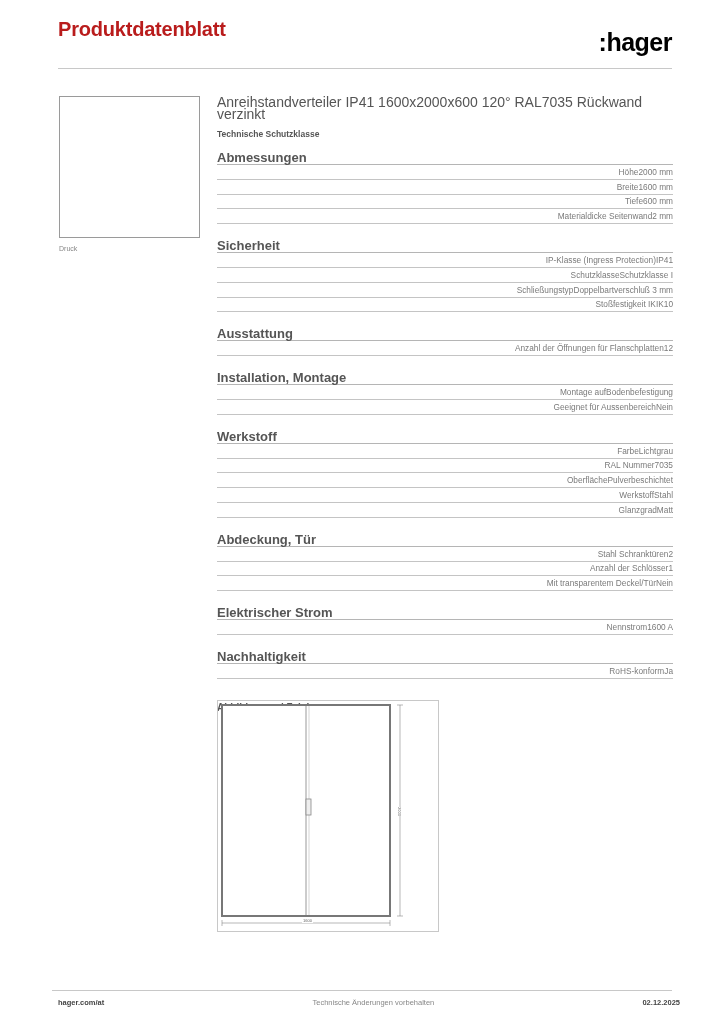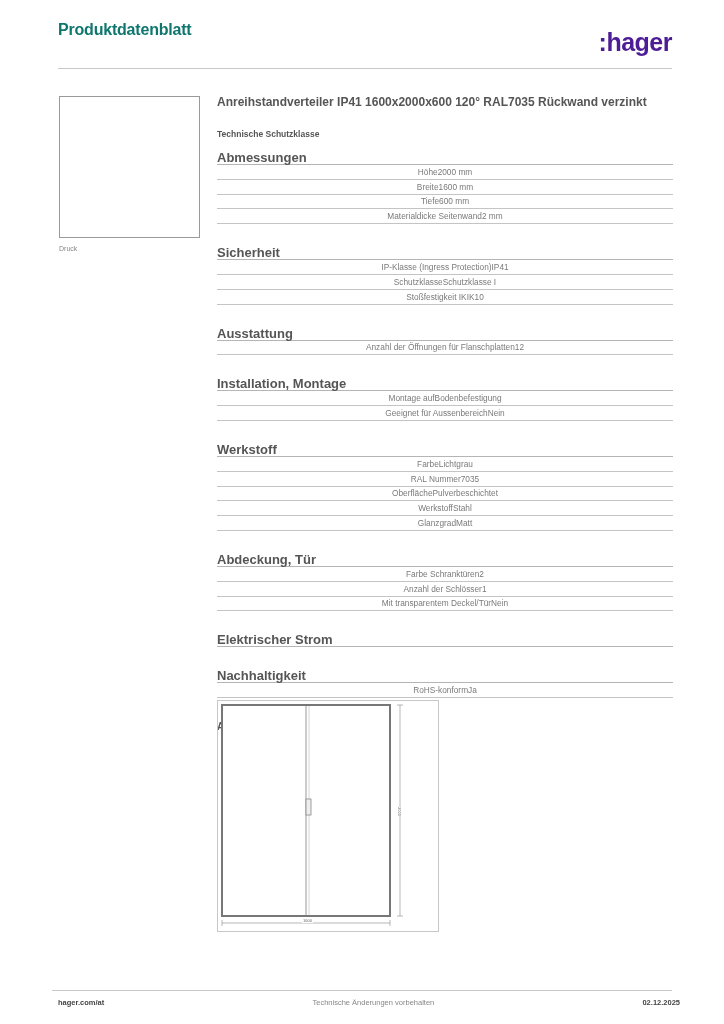--- a/index.html
+++ b/index.html
@@ -1,35 +1,35 @@
 <!DOCTYPE html>
 <html><head>
 <meta charset="utf-8">
 <style>
   html, body { margin: 0; padding: 0; background: #ffffff; }
   body {
     width: 724px; height: 1024px; position: relative; overflow: hidden;
     font-family: "Liberation Sans", sans-serif; color: #555;
   }
   .header { position: absolute; left: 58px; top: 20px; right: 52px; height: 50px; }
-  .doc-title { font-size: 16px; font-weight: bold; color: #0f766e; line-height: 19px; letter-spacing: -0.2px; }
+  .doc-title { font-size: 20px; font-weight: bold; color: #b91c1c; line-height: 19px; letter-spacing: -0.2px; }
   .doc-code { font-size: 15px; color: #555; line-height: 17px; }
-  .logo { position: absolute; right: 0; top: 8px; font-size: 25px; font-weight: bold; color: #4c1d95; letter-spacing: -0.5px; }
+  .logo { position: absolute; right: 0; top: 8px; font-size: 25px; font-weight: bold; color: #000000; letter-spacing: -0.5px; }
   .header-rule { position: absolute; left: 58px; right: 52px; top: 68px; height: 1px; background: #c8c8c8; }
 
   .image-box { position: absolute; left: 59px; top: 96px; width: 141px; height: 142px; border: 1px solid #9a9a9a; box-sizing: border-box; }
   .image-caption { position: absolute; left: 59px; top: 245px; font-size: 7px; color: #888; }
 
   .content { position: absolute; left: 217px; top: 96px; width: 456px; }
-  .product-desc { font-size: 12px; font-weight: bold; color: #555; height: 14px; line-height: 12px; }
+  .product-desc { font-size: 14px; font-weight: normal; color: #555; height: 14px; line-height: 12px; }
   .tech-title { font-size: 8.5px; font-weight: bold; color: #555; margin-top: 19px; height: 14px; }
 
-  .group { margin-top: 23px; }
+  .group { margin-top: 16px; }
   .group-title { font-size: 13px; font-weight: bold; color: #555; line-height: 11px; padding-bottom: 1px; border-bottom: 1px solid #b5b5b5; }
-  .row { display: flex; justify-content: center; align-items: center; height: 13.8px; border-bottom: 1px solid #c4c4c4; font-size: 8.3px; color: #7a7a7a; }
+  .row { display: flex; justify-content: flex-end; align-items: center; height: 13.8px; border-bottom: 1px solid #c4c4c4; font-size: 8.3px; color: #7a7a7a; }
   .row .v { text-align: right; }
 
   .figures-title { font-size: 10px; font-weight: bold; color: #555; margin-top: 23px; }
 
   .drawing-frame { position: absolute; left: 217px; top: 700px; width: 222px; height: 232px; border: 1px solid #c8c8c8; box-sizing: border-box; }
   .drawing-frame svg { display: block; }
 
   .footer-rule { position: absolute; left: 52px; right: 52px; top: 990px; height: 1px; background: #c8c8c8; }
   .footer { position: absolute; left: 58px; right: 44px; top: 998px; font-size: 7.5px; display: flex; justify-content: space-between; }
   .footer .url { font-weight: bold; color: #444; }
@@ -76,20 +76,24 @@
     <div class="group-title">Sicherheit</div>
     <div class="row">
         <span>IP-Klasse (Ingress Protection)</span>
         <span class="v">IP41</span>
       </div>
     <div class="row">
         <span>Schutzklasse</span>
         <span class="v">Schutzklasse I</span>
       </div>
     <div class="row">
+        <span>Schließungstyp</span>
+        <span class="v">Doppelbartverschluß 3 mm</span>
+      </div>
+    <div class="row">
         <span>Stoßfestigkeit IK</span>
         <span class="v">IK10</span>
       </div>
   </div>
 
   <div class="group">
     <div class="group-title">Ausstattung</div>
     <div class="row">
         <span>Anzahl der Öffnungen für Flanschplatten</span>
         <span class="v">12</span>
@@ -128,35 +132,39 @@
       </div>
     <div class="row">
         <span>Glanzgrad</span>
         <span class="v">Matt</span>
       </div>
   </div>
 
   <div class="group">
     <div class="group-title">Abdeckung, Tür</div>
     <div class="row">
-        <span>Farbe Schranktüren</span>
+        <span>Stahl Schranktüren</span>
         <span class="v">2</span>
       </div>
     <div class="row">
         <span>Anzahl der Schlösser</span>
         <span class="v">1</span>
       </div>
     <div class="row">
         <span>Mit transparentem Deckel/Tür</span>
         <span class="v">Nein</span>
       </div>
   </div>
 
   <div class="group">
     <div class="group-title">Elektrischer Strom</div>
+    <div class="row">
+        <span>Nennstrom</span>
+        <span class="v">1600 A</span>
+      </div>
   </div>
 
   <div class="group">
     <div class="group-title">Nachhaltigkeit</div>
     <div class="row">
         <span>RoHS-konform</span>
         <span class="v">Ja</span>
       </div>
   </div>
 

